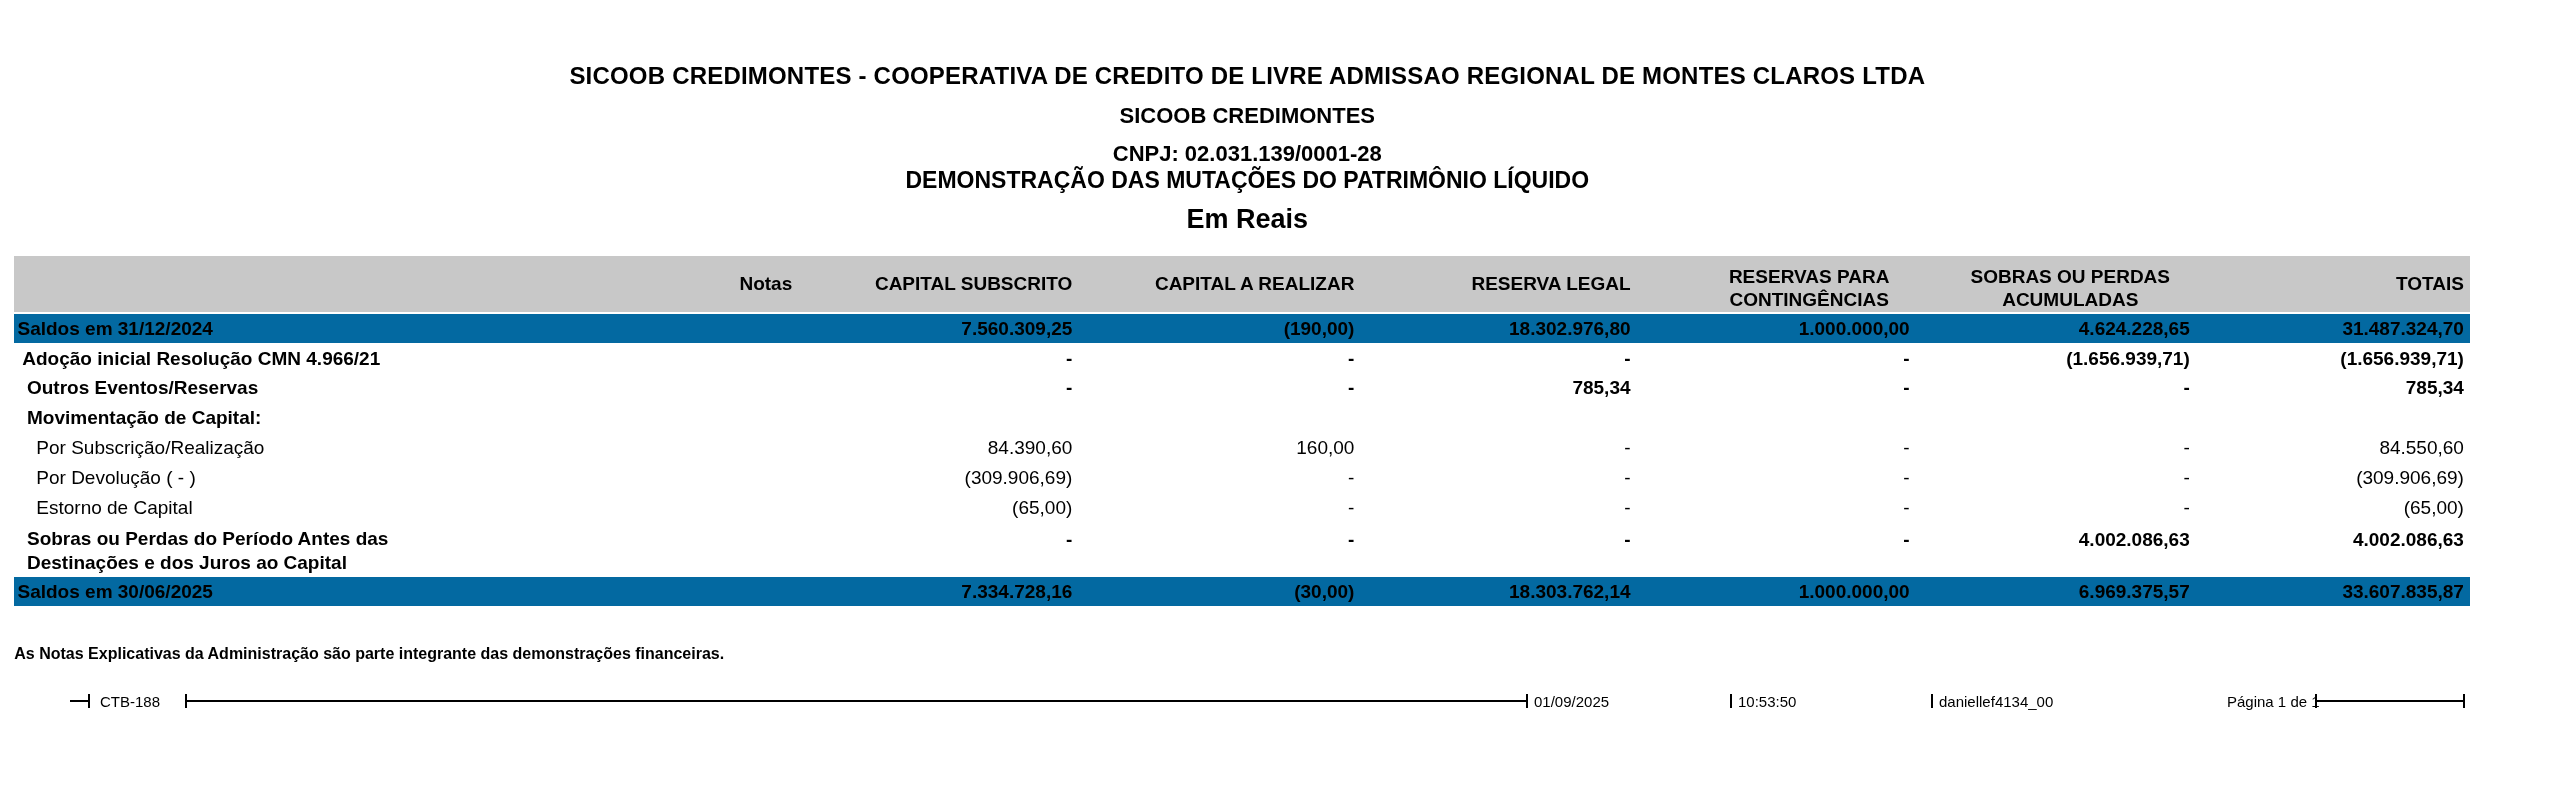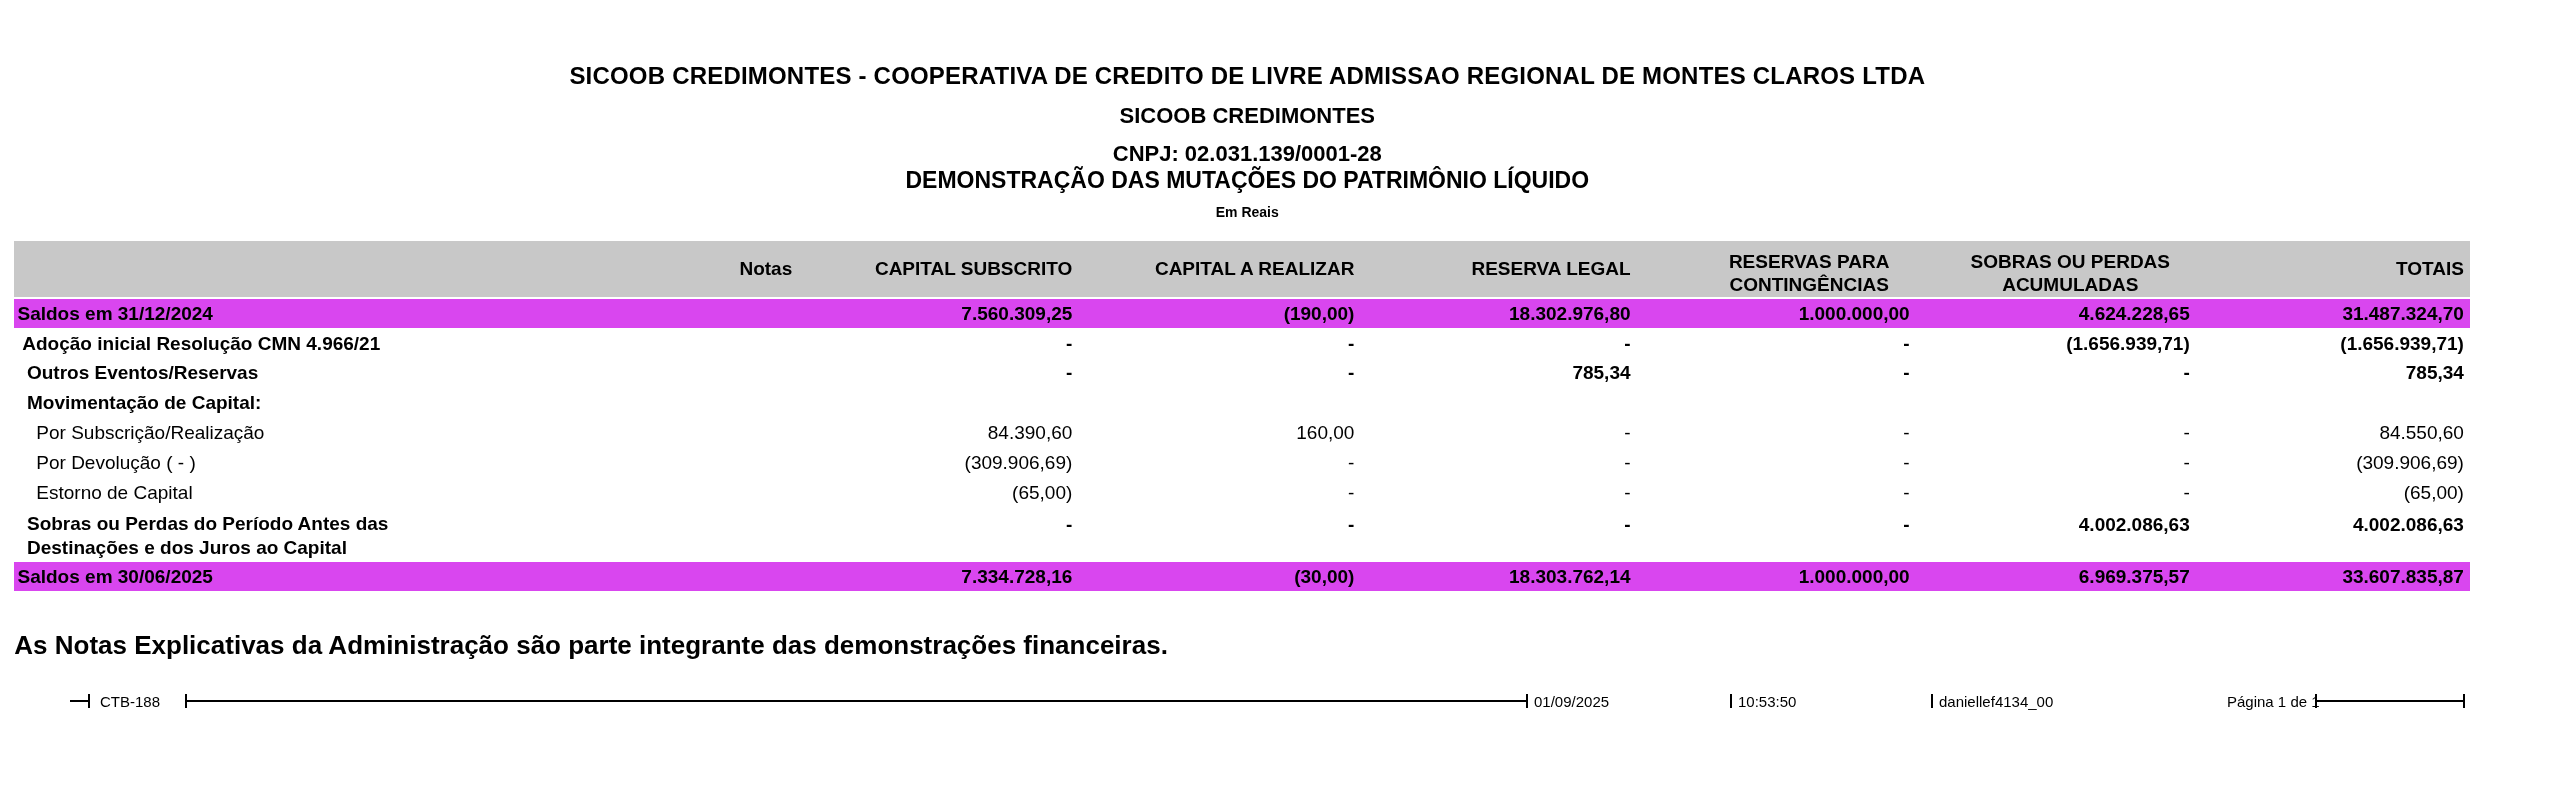--- a/index.html
+++ b/index.html
@@ -11,21 +11,21 @@
     color:#000;
   }
   .doc { position:absolute; left:14.3px; top:0; width:2466px; }
 
   
   .doc-header { text-align:center; padding-top:62px; font-weight:bold; }
   .hl1 { font-size:24px; margin-bottom:13px; letter-spacing:0.2px; }
   .hl2 { font-size:22px; margin-bottom:12px; }
   .hl3 { font-size:22px; }
   .hl4 { font-size:23px; margin-bottom:10.4px; }
-  .hl5 { font-size:14px; }
+  .hl5 { font-size:27px; }
 
   
   table.dmpl { border-collapse:collapse; table-layout:fixed; width:2456px; margin-top:21px; }
   col.c-label { width:613px; }
   col.c-notas { width:171px; }
   col.c-cs    { width:280px; }
   col.c-car   { width:282px; }
   col.c-rl    { width:276px; }
   col.c-rc    { width:279px; }
   col.c-spa   { width:280px; }
@@ -42,30 +42,30 @@
   thead th.spa .wrap2 { max-width:239px; }
 
   tbody tr { height:30px; }
   tbody tr.tall { height:53px; }
   tbody td { font-size:19px; vertical-align:middle; }
   td.num { text-align:right; padding-right:6.4px; white-space:nowrap; }
   td.lbl { text-align:left; font-weight:bold; padding-left:3.2px; }
   tr.bold td.num { font-weight:bold; }
   tr.sub  td.lbl { font-weight:normal; }
   tr.sub  td.num { font-weight:normal; }
-  tr.highlight td { background:#d946ef; font-weight:bold; border-top:2.4px solid #fff; border-bottom:1.6px solid #fff; }
+  tr.highlight td { background:#0369a1; font-weight:bold; border-top:2.4px solid #fff; border-bottom:1.6px solid #fff; }
   tr.tall td.num { vertical-align:top; padding-top:5.6px; }
   tr.tall td.lbl { vertical-align:top; padding-top:4px; line-height:1.25; }
   .lblwrap { display:inline-block; max-width:414px; }
   .ind1 { padding-left:8px !important; }
   .ind2 { padding-left:12.7px !important; }
   .ind3 { padding-left:22px !important; }
 
   
-  .note { margin-top:38px; font-weight:bold; font-size:26px; text-align:left; }
+  .note { margin-top:38px; font-weight:bold; font-size:16px; text-align:left; }
 
   
   .ruler { position:absolute; left:0; top:690px; width:2576px; height:22px; }
   .r-line { position:absolute; top:10.4px; height:1.6px; background:#000; }
   .r-tick { position:absolute; top:4px; width:1.6px; height:13.5px; background:#000; }
   .r-text { position:absolute; top:3.2px; font-size:15px; white-space:nowrap; }
 </style>
 </head>
 <body>
 

